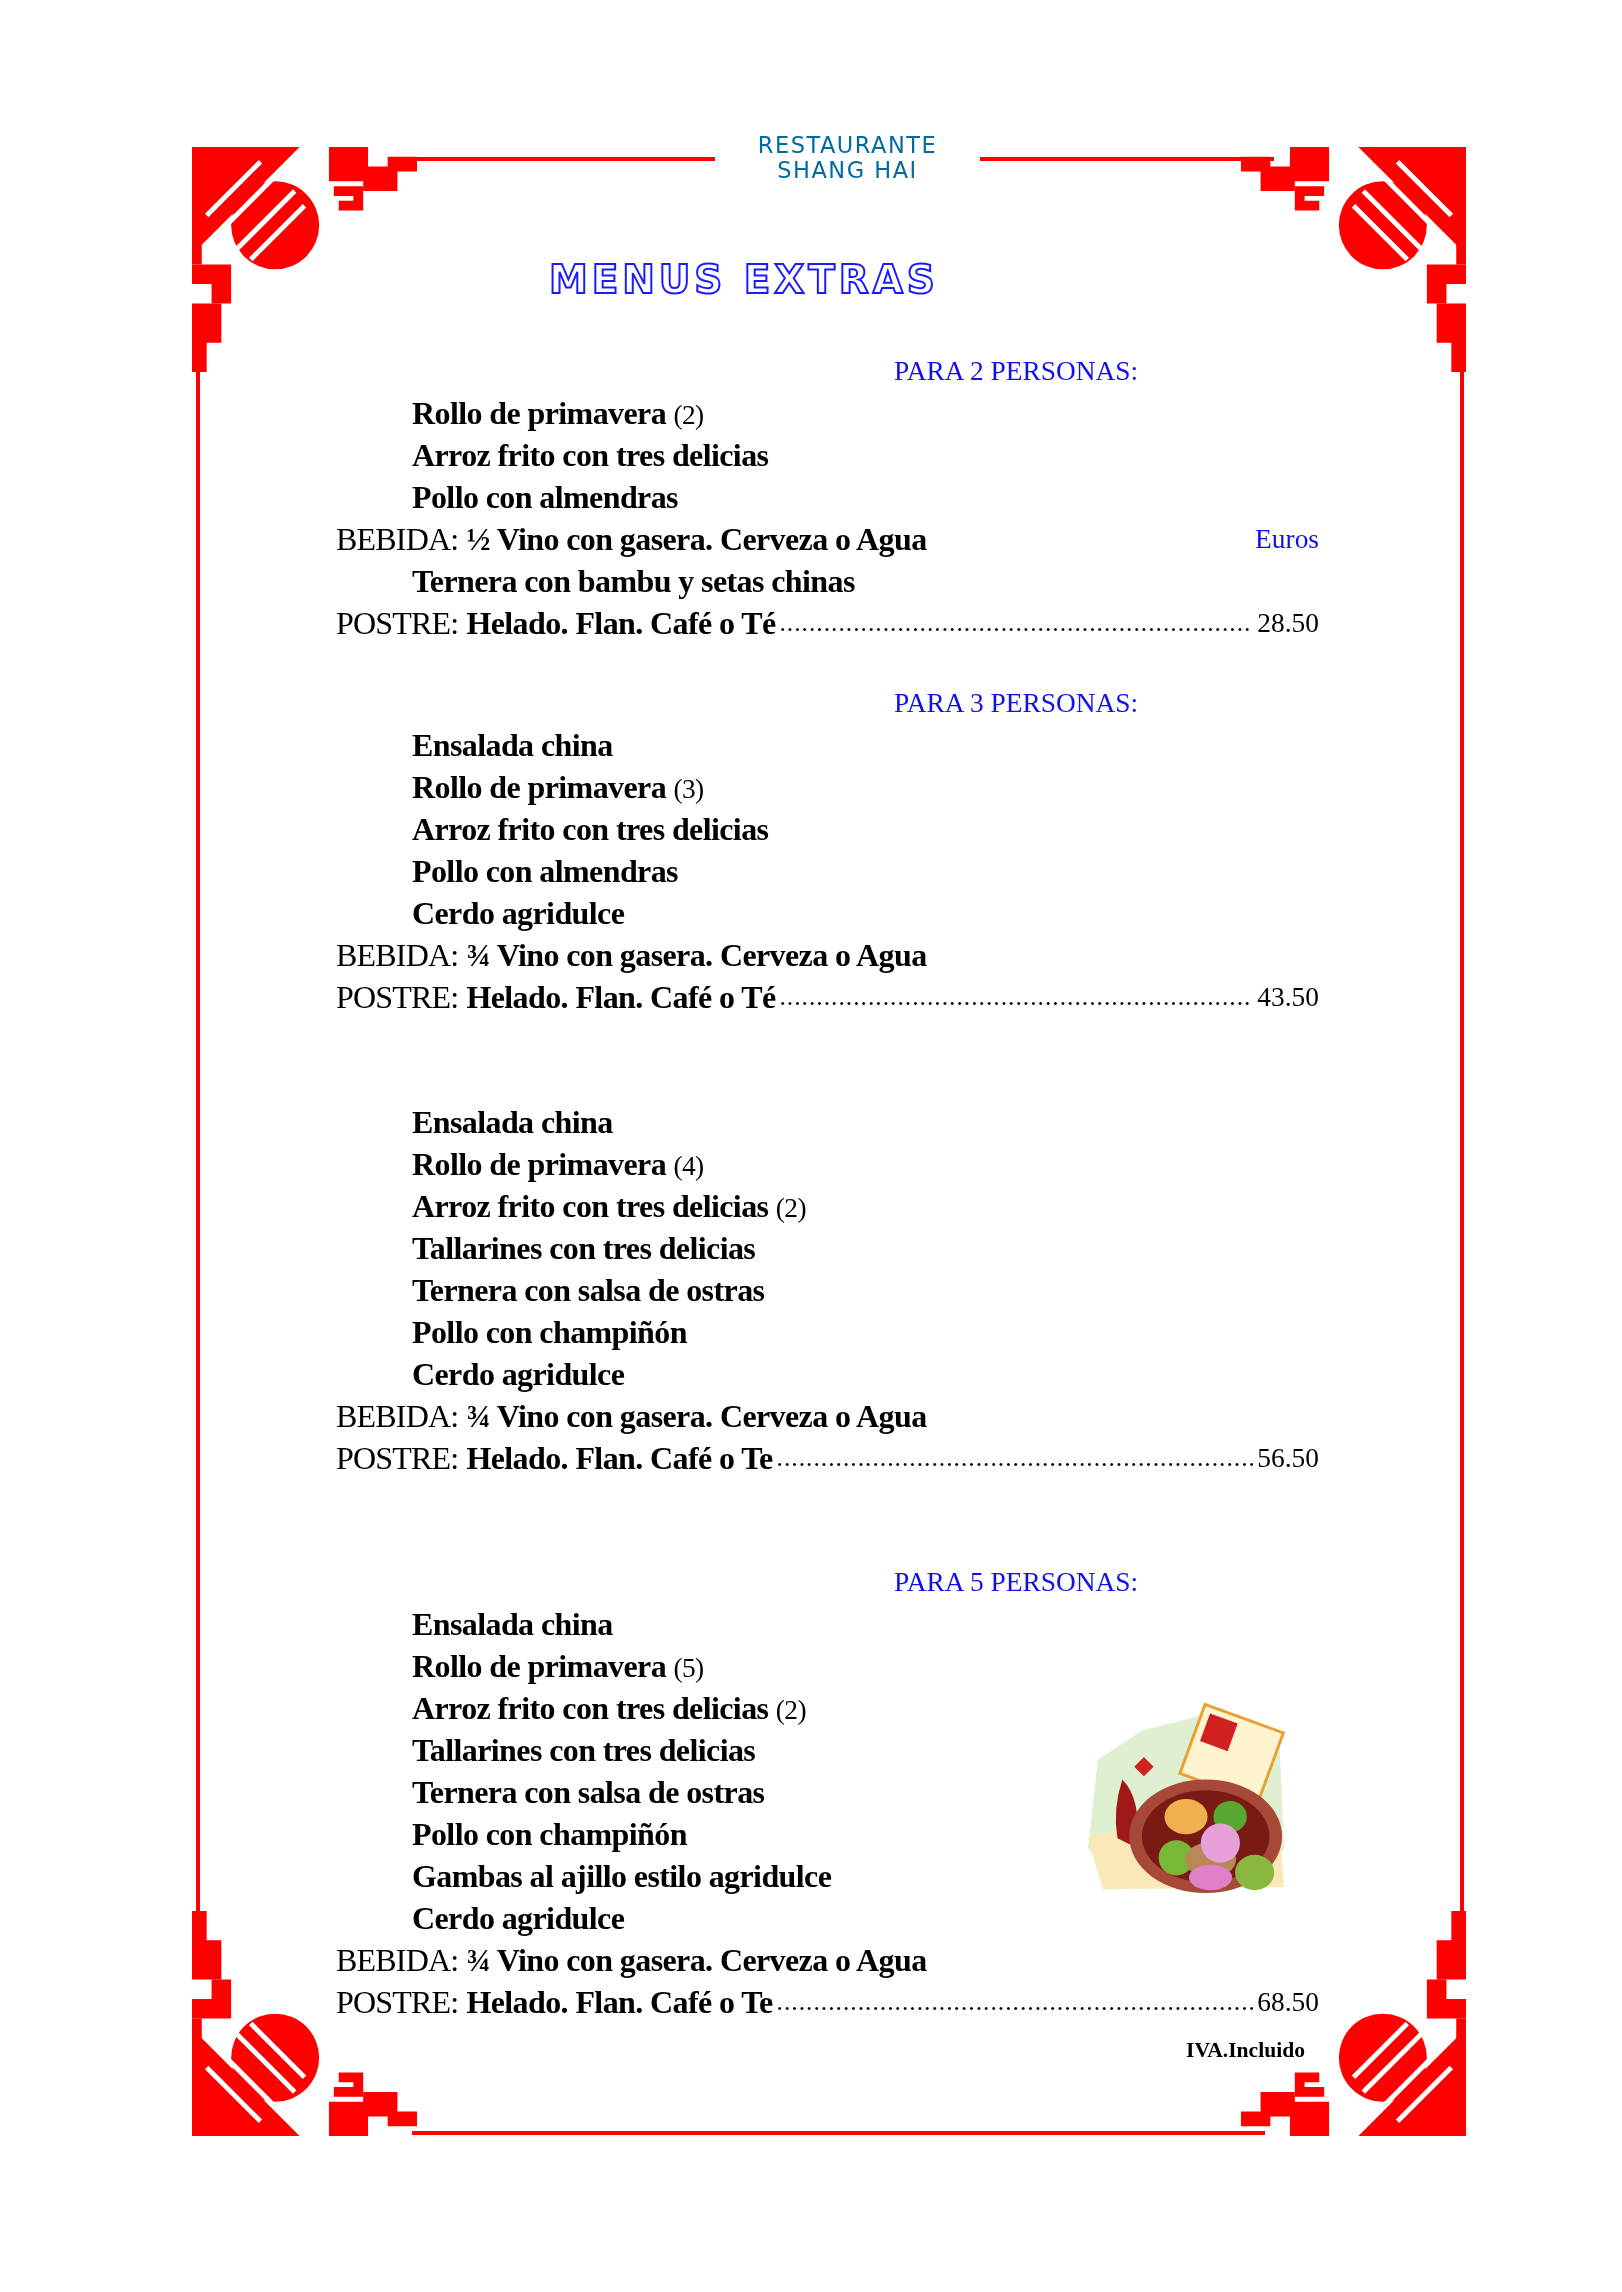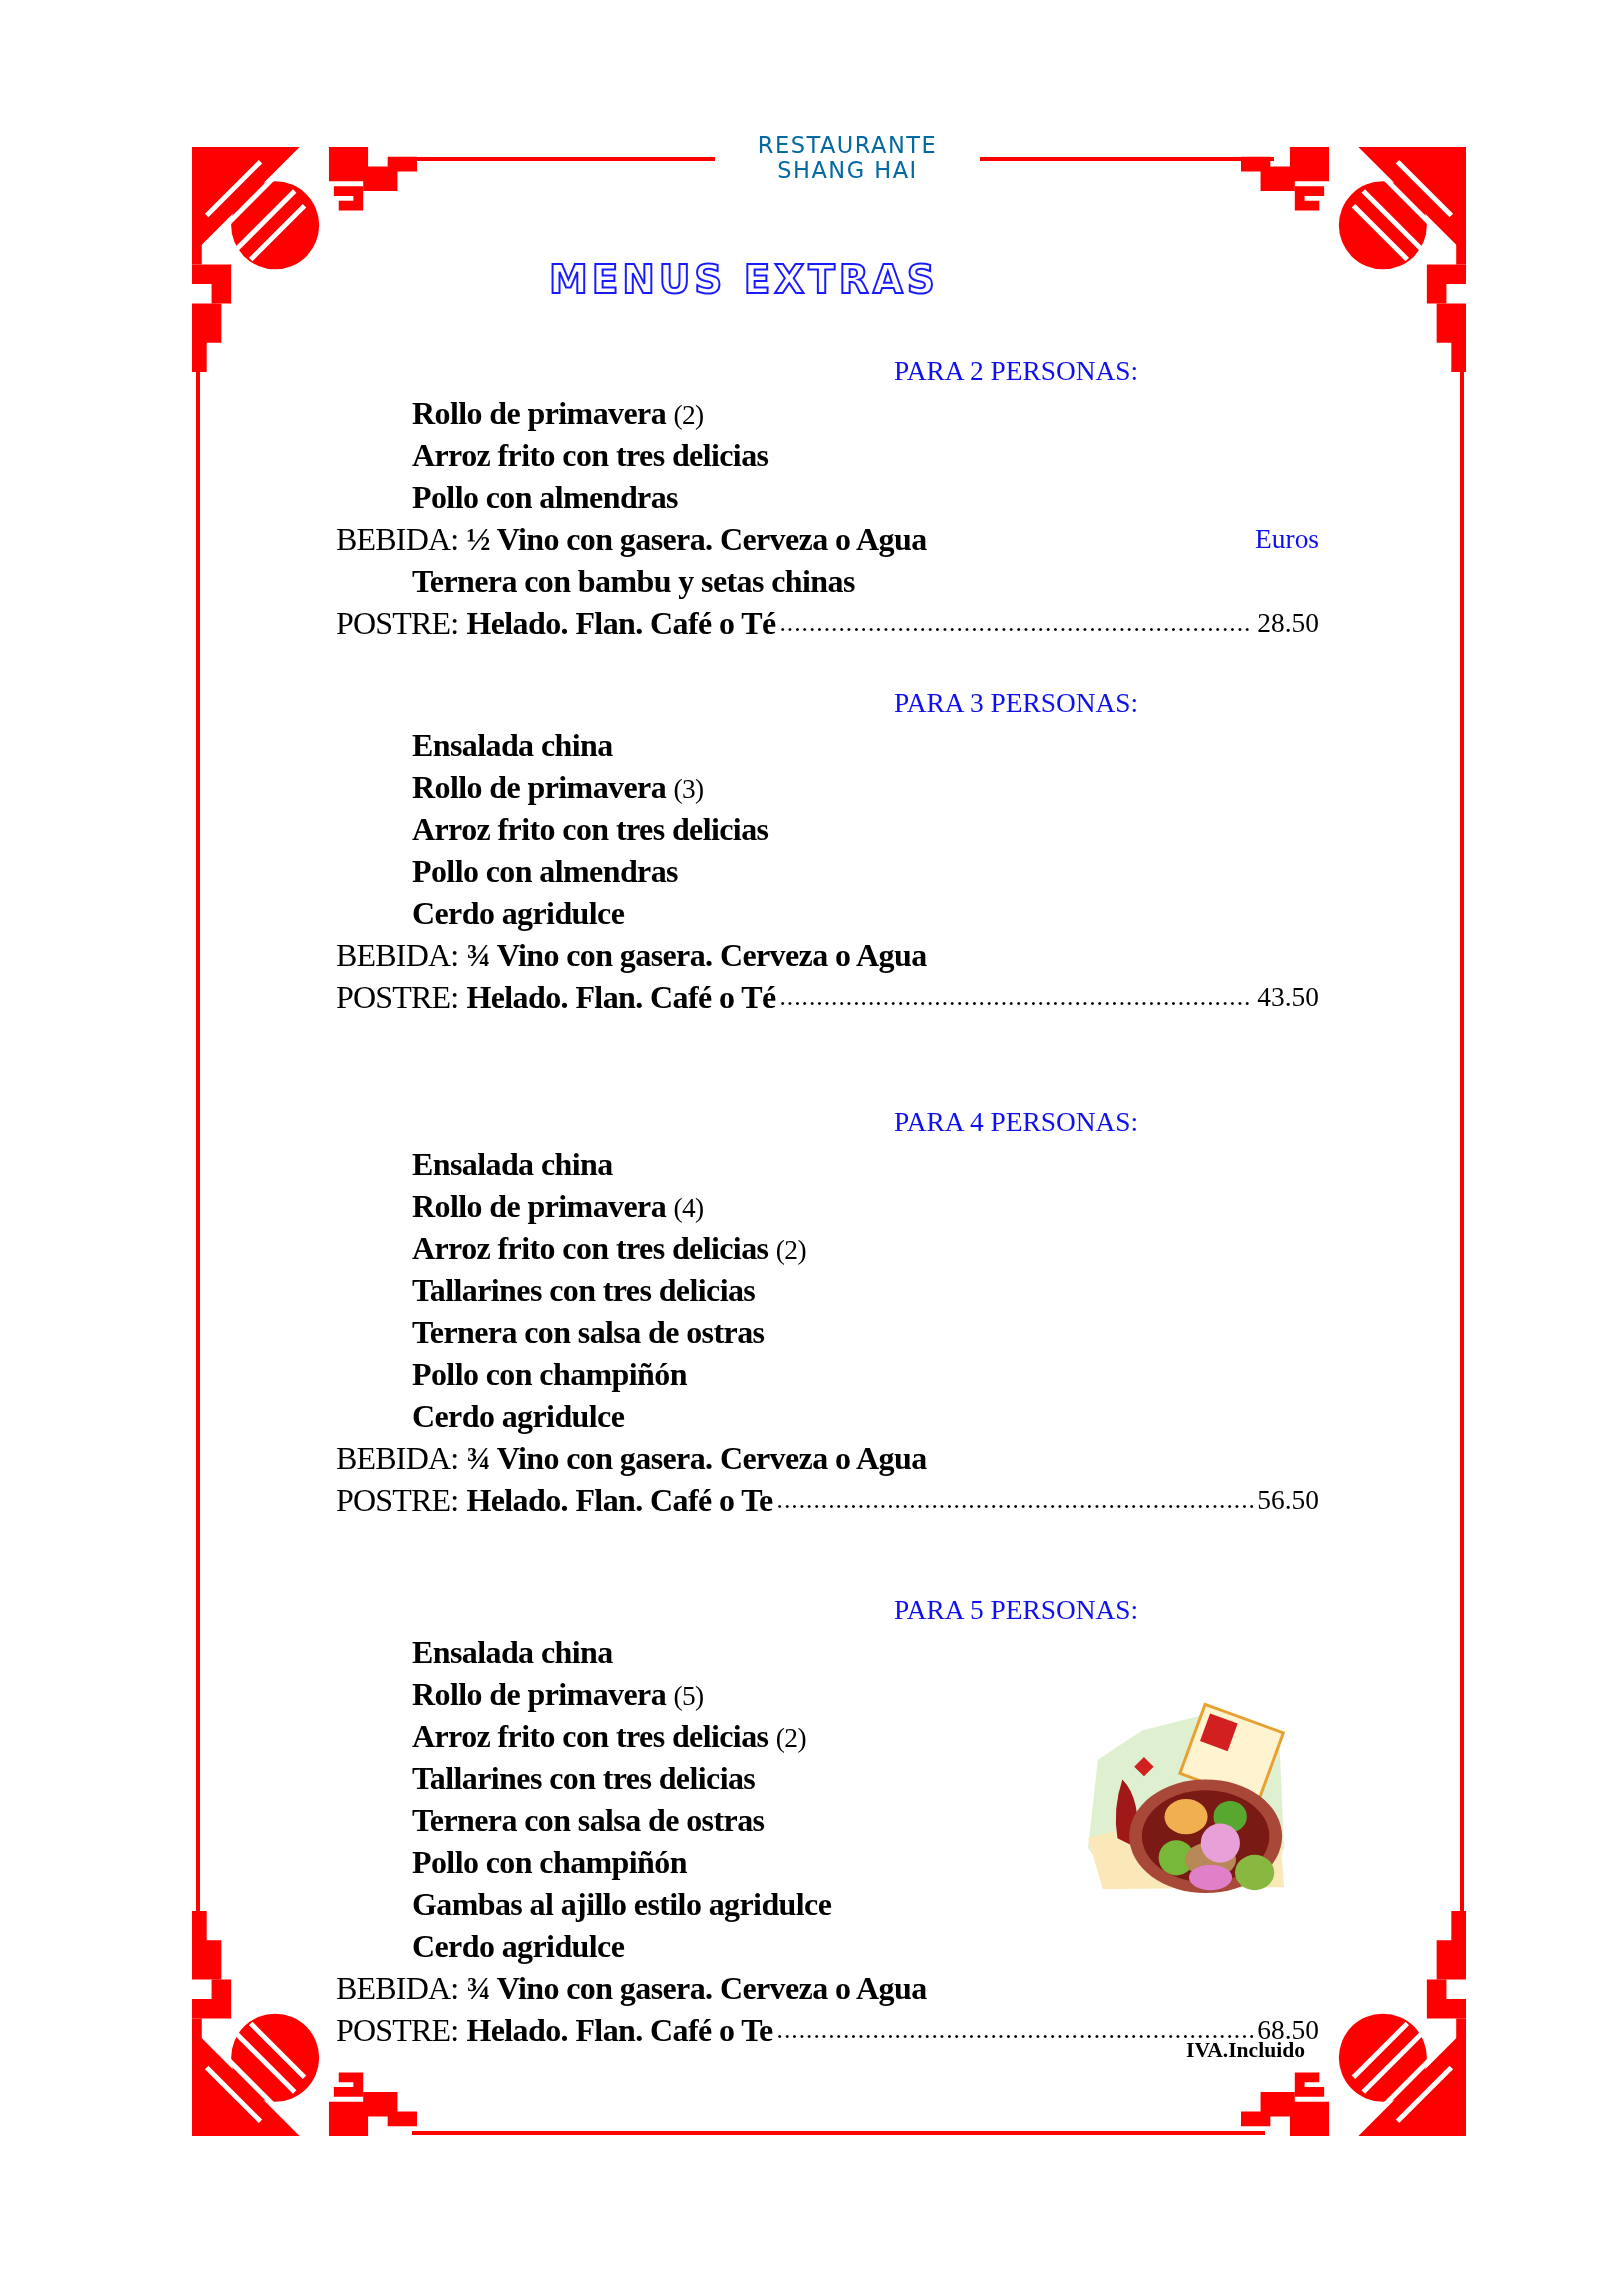--- a/index.html
+++ b/index.html
@@ -139,36 +139,35 @@
       <div class="line item"><span>Pollo con almendras</span></div>
       <div class="line item"><span>Cerdo agridulce</span></div>
       <div class="line"><span class="lbl">BEBIDA:</span> <span class="val">¾ Vino con gasera. Cerveza o Agua</span></div>
       <div class="line postre">
         <span><span class="lbl">POSTRE:</span> <span class="val">Helado. Flan. Café o Té</span></span>
         <span class="dots">................................................................................................</span>
         <span class="price">43.50</span>
       </div>
     </div>
     <div class="section" style="top: 1101px;">
-      <div class="sec-head">PARA 4 PERSONAS:</div>
       <div class="line item"><span>Ensalada china</span></div>
       <div class="line item"><span>Rollo de primavera</span> <span class="qty">(4)</span></div>
       <div class="line item"><span>Arroz frito con tres delicias</span> <span class="qty">(2)</span></div>
       <div class="line item"><span>Tallarines con tres delicias</span></div>
       <div class="line item"><span>Ternera con salsa de ostras</span></div>
       <div class="line item"><span>Pollo con champiñón</span></div>
       <div class="line item"><span>Cerdo agridulce</span></div>
       <div class="line"><span class="lbl">BEBIDA:</span> <span class="val">¾ Vino con gasera. Cerveza o Agua</span></div>
       <div class="line postre">
         <span><span class="lbl">POSTRE:</span> <span class="val">Helado. Flan. Café o Te</span></span>
         <span class="dots">................................................................................................</span>
         <span class="price">56.50</span>
       </div>
     </div>
-    <div class="section" style="top: 1561px; margin-top: 28px;">
+    <div class="section" style="top: 1561px;">
       <div class="sec-head">PARA 5 PERSONAS:</div>
       <div class="line item"><span>Ensalada china</span></div>
       <div class="line item"><span>Rollo de primavera</span> <span class="qty">(5)</span></div>
       <div class="line item"><span>Arroz frito con tres delicias</span> <span class="qty">(2)</span></div>
       <div class="line item"><span>Tallarines con tres delicias</span></div>
       <div class="line item"><span>Ternera con salsa de ostras</span></div>
       <div class="line item"><span>Pollo con champiñón</span></div>
       <div class="line item"><span>Gambas al ajillo estilo agridulce</span></div>
       <div class="line item"><span>Cerdo agridulce</span></div>
       <div class="line"><span class="lbl">BEBIDA:</span> <span class="val">¾ Vino con gasera. Cerveza o Agua</span></div>

